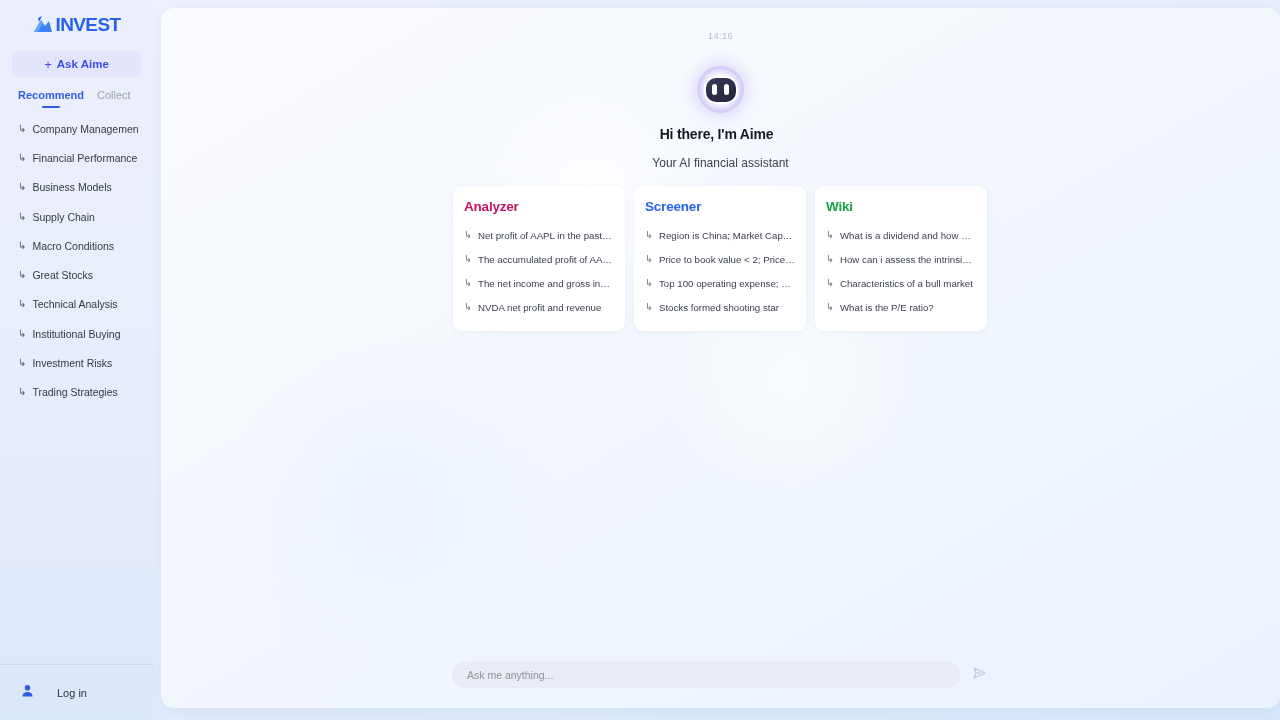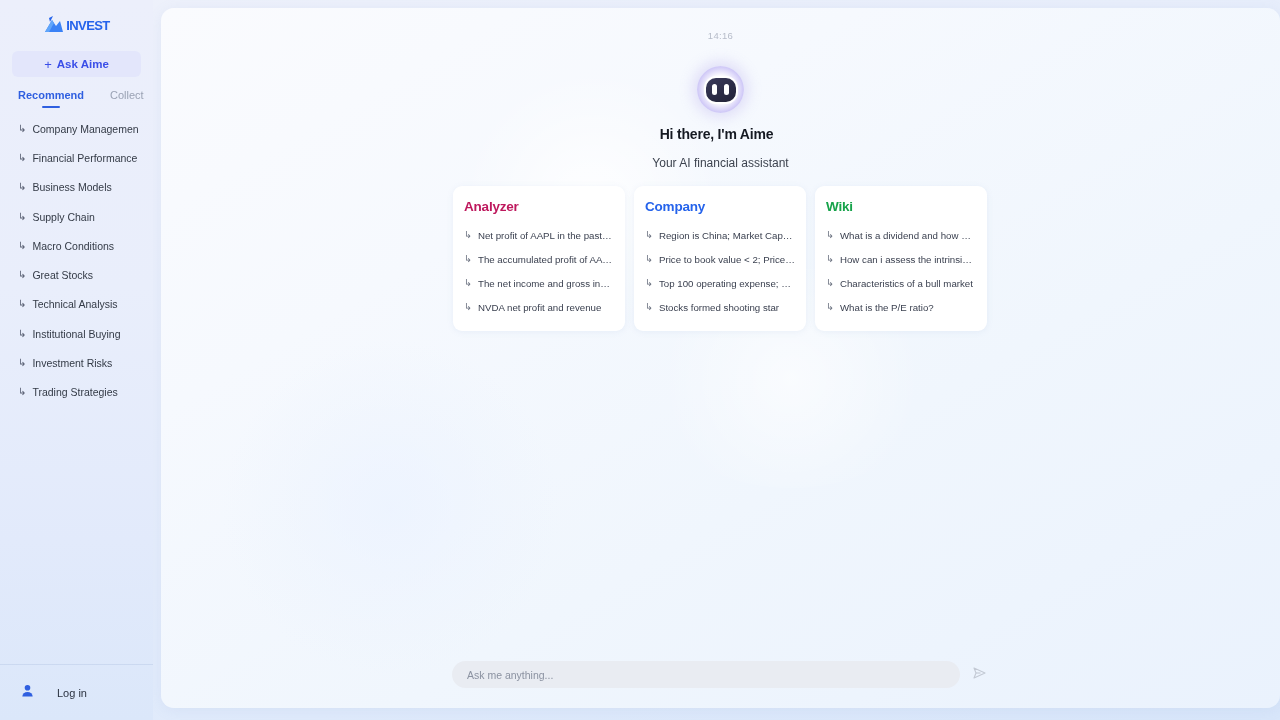--- a/index.html
+++ b/index.html
@@ -35,21 +35,21 @@
     justify-content: center;
     padding-top: 6px;
   }
   #logo {
     display: flex;
     align-items: center;
     gap: 1px;
   }
   #logo-mark { display:block; }
   #logo-text {
-    font-size: 13px;
+    font-size: 19px;
     font-weight: 700;
     letter-spacing: -0.6px;
     color: #2563eb;
     font-family: "Liberation Sans", sans-serif;
   }
 
   #ask-aime-btn {
     margin: 7px 12px 0 12px;
     height: 26px;
     border-radius: 6px;
@@ -61,21 +61,21 @@
     align-items: center;
     justify-content: center;
     gap: 5px;
     cursor: pointer;
     user-select: none;
   }
   #ask-aime-btn .plus { font-size: 13px; font-weight: 400; line-height: 1; }
 
   #tabs {
     display: flex;
-    gap: 26px;
+    gap: 13px;
     padding: 12px 0 0 18px;
     align-items: flex-start;
   }
   .tab {
     font-size: 11px;
     color: #9aa2b4;
     cursor: pointer;
     position: relative;
     padding-bottom: 7px;
     white-space: nowrap;
@@ -420,21 +420,21 @@
         <span class="card-arrow">↳</span>
         <span class="card-item-label">The net income and gross incom...</span>
       </div>
       <div class="card-item">
         <span class="card-arrow">↳</span>
         <span class="card-item-label">NVDA net profit and revenue</span>
       </div>
     </div>
 
     <div class="card">
-      <div class="card-title" style="color:#2563eb">Company</div>
+      <div class="card-title" style="color:#2563eb">Screener</div>
       <div class="card-item">
         <span class="card-arrow">↳</span>
         <span class="card-item-label">Region is China; Market Cap &gt; 5...</span>
       </div>
       <div class="card-item">
         <span class="card-arrow">↳</span>
         <span class="card-item-label">Price to book value &lt; 2; Price to ...</span>
       </div>
       <div class="card-item">
         <span class="card-arrow">↳</span>

